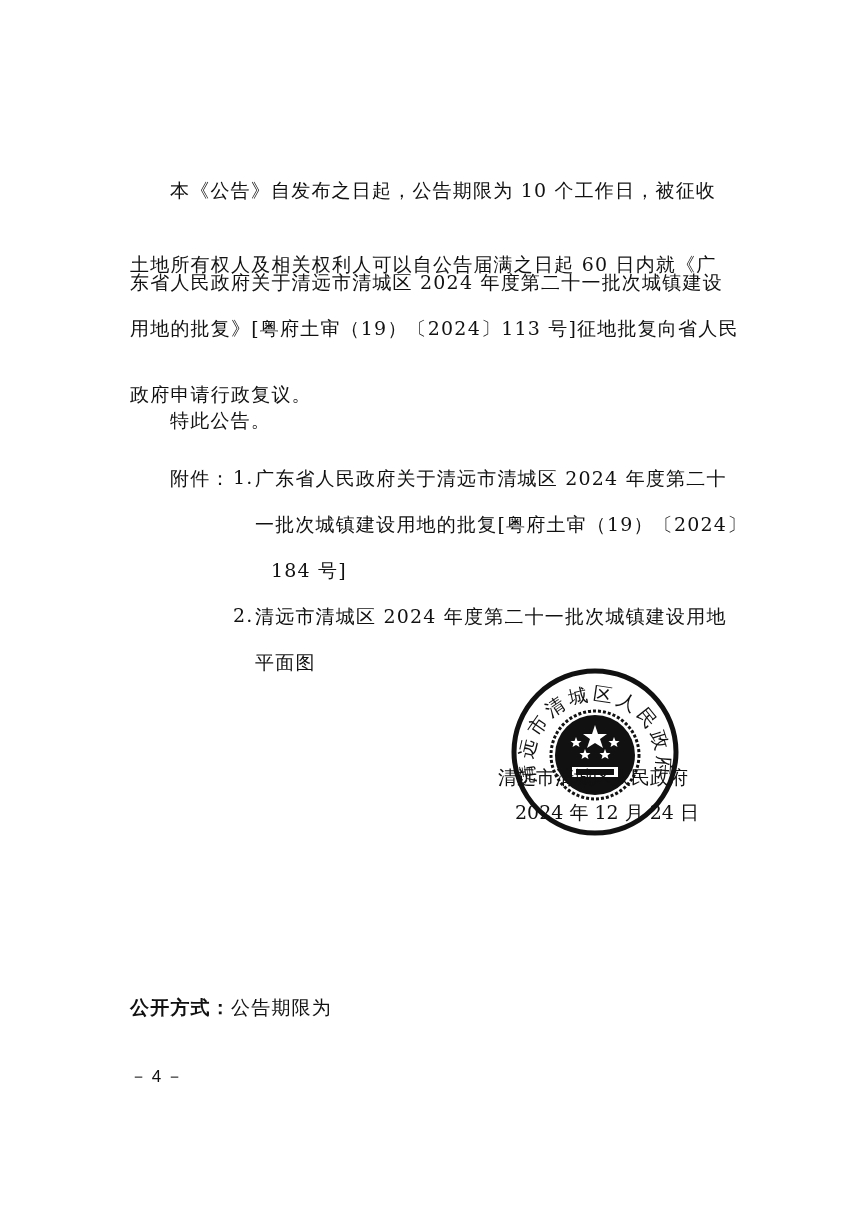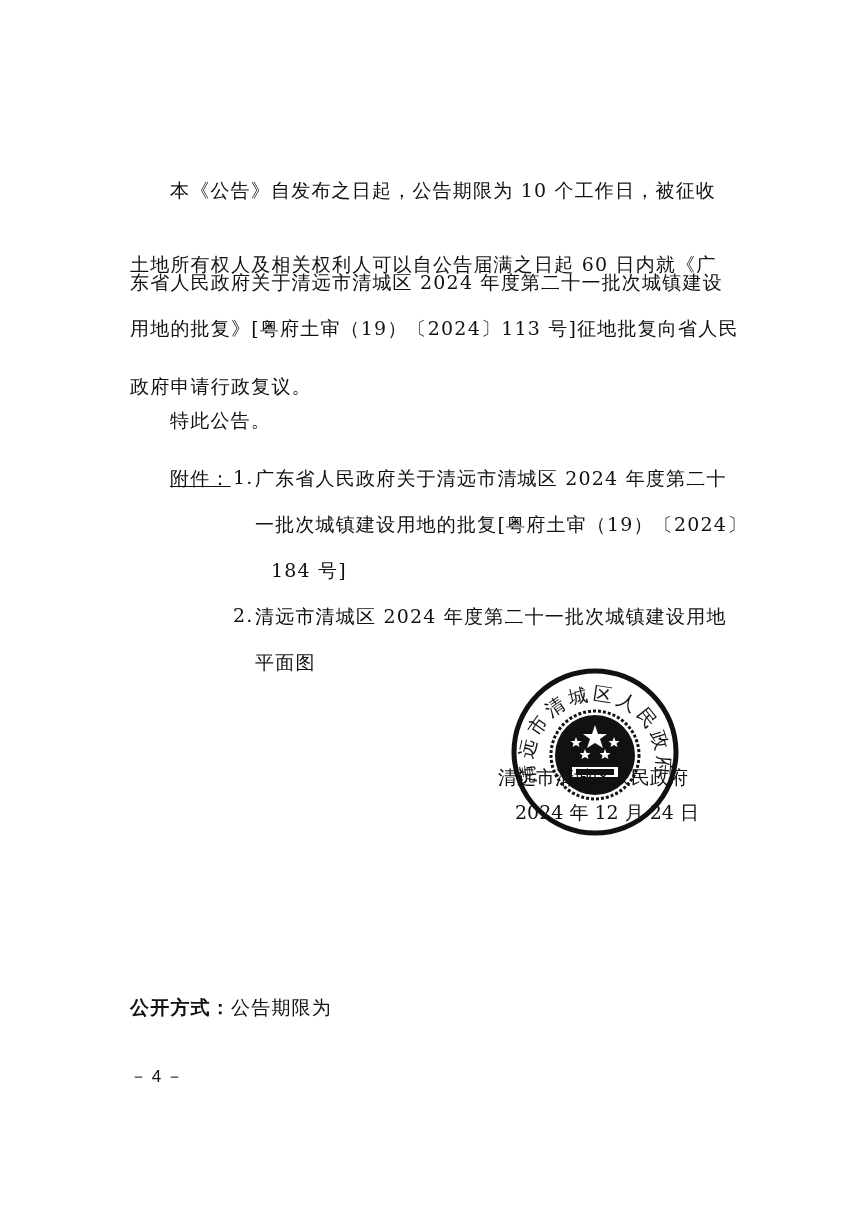--- a/index.html
+++ b/index.html
@@ -13,24 +13,24 @@
   </style>
 </head>
 <body>
 
 <div>
 
   <div class="line" style="left:170px; top:178px;text-align:right;">本《公告》自发布之日起，公告期限为 10 个工作日，被征收</div>
   <div class="line" style="left:130px; top:224px;margin-top:28px;">土地所有权人及相关权利人可以自公告届满之日起 60 日内就《广</div>
   <div class="line" style="left:130px; top:270px;">东省人民政府关于清远市清城区 2024 年度第二十一批次城镇建设</div>
   <div class="line" style="left:130px; top:316px;">用地的批复》[粤府土审（19）〔2024〕113 号]征地批复向省人民</div>
-  <div class="line" style="left:130px; top:374px;">政府申请行政复议。</div>
+  <div class="line" style="left:130px; top:382px;">政府申请行政复议。</div>
   <div class="line" style="left:170px; top:408px;">特此公告。</div>
 
-  <div class="line" style="left:170px; top:466px;text-decoration:underline;">附件：</div>
+  <div class="line" style="left:170px; top:466px;">附件：</div>
   <div class="line" style="left:233px; top:466px;">1.</div>
   <div class="line" style="left:255px; top:466px;">广东省人民政府关于清远市清城区 2024 年度第二十</div>
   <div class="line" style="left:255px; top:512px;">一批次城镇建设用地的批复[粤府土审（19）〔2024〕</div>
   <div class="line" style="left:271px; top:558px;">184 号]</div>
   <div class="line" style="left:233px; top:604px;">2.</div>
   <div class="line" style="left:255px; top:604px;">清远市清城区 2024 年度第二十一批次城镇建设用地</div>
   <div class="line" style="left:255px; top:650px;">平面图</div>
 
   <svg class="seal" viewBox="0 0 170 170">
     <circle cx="85" cy="85" r="81" fill="none" stroke="#111" stroke-width="5"></circle>

